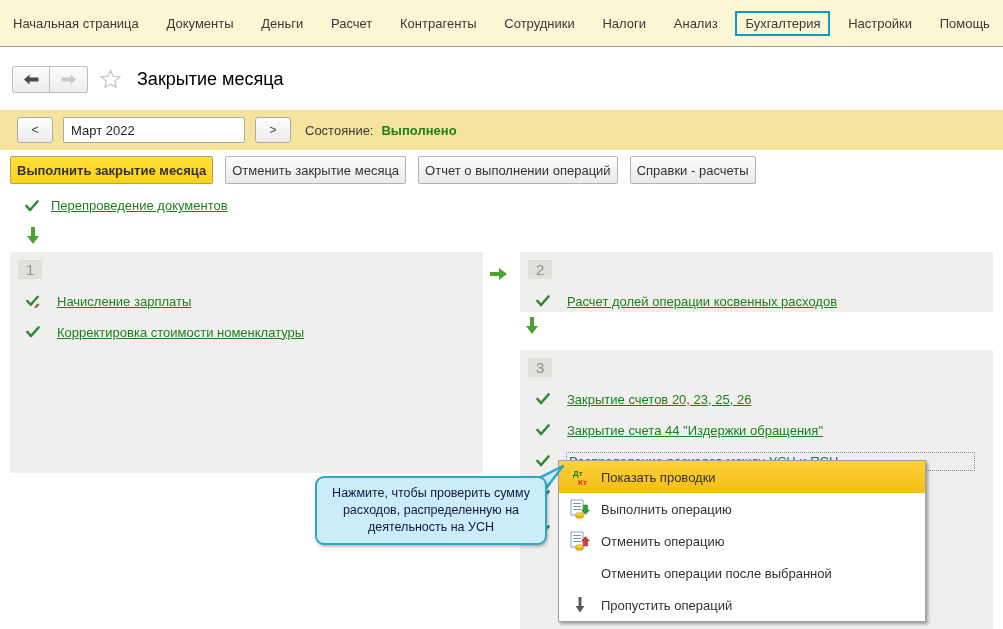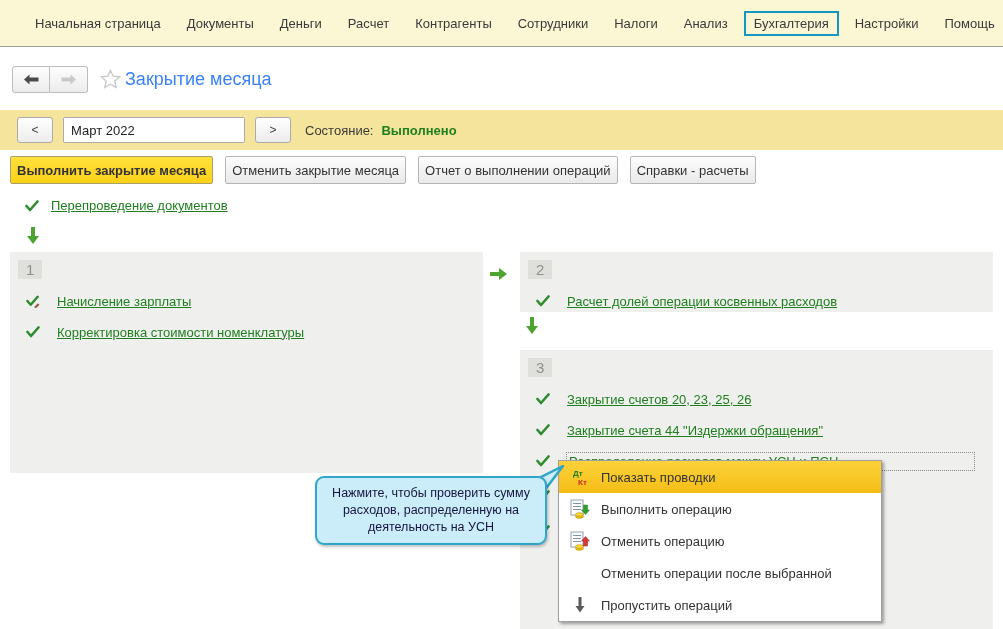--- a/index.html
+++ b/index.html
@@ -3,34 +3,34 @@
 <meta charset="utf-8">
 <style>
   * { margin:0; padding:0; box-sizing:border-box; }
   html,body { background:#fff; }
   body { font-family:"Liberation Sans", sans-serif; font-size:13px; color:#333; }
   .app { position:relative; width:1003px; height:629px; background:#fff; overflow:hidden; }
 
   
   .topbar { position:absolute; left:0; top:0; width:1003px; height:47px;
             background:#fbf6d3; border-bottom:1px solid #9e9e9e;
-            display:flex; align-items:center; padding-left:22px;justify-content:space-between; }
+            display:flex; align-items:center; padding-left:0;justify-content:space-between; }
   .topbar .menu-item { padding:5px 13px; color:#3a3a3a; cursor:pointer; white-space:nowrap; }
   .topbar .menu-item.active { border:2px solid #1598c0; padding:3px 8px; margin:0 3px; }
 
   
   .titlebar { position:absolute; left:0; top:48px; width:1003px; height:62px; background:#fff;
               display:flex; align-items:center; }
   .navbtns { display:flex; margin-left:12px; }
   .navbtn { width:38px; height:27px; background:linear-gradient(#fdfdfd,#ececec);
             border:1px solid #bdbdbd; display:flex; align-items:center; justify-content:center; }
   .navbtn.back { border-radius:3px 0 0 3px; }
   .navbtn.fwd  { border-radius:0 3px 3px 0; border-left:none; }
   .star { margin-left:12px; display:flex; align-items:center; }
-  .page-title { margin-left:4px; font-size:18px; color:#3b82f6; }
+  .page-title { margin-left:16px; font-size:18px; color:#000000; }
 
   
   .statebar { position:absolute; left:0; top:110px; width:1003px; height:40px;
               background:#f5e49b; display:flex; align-items:center; }
   .sq-btn { width:36px; height:26px; background:linear-gradient(#fefefe,#ececec);
             border:1px solid #ababab; border-radius:3px; font-size:12px; color:#444;
             display:flex; align-items:center; justify-content:center; cursor:pointer; }
   .period-field { display:flex; margin:0 10px; height:26px; width:182px; background:#4d7c0f;
                   border:1px solid #ababab; border-radius:2px; overflow:hidden; }
   .period-field input { flex:1; border:none; outline:none; padding:0 7px; font-size:13px;
@@ -61,21 +61,21 @@
   .num-badge { display:inline-block; background:#dfdfdc; color:#90908c; font-size:15px;
                padding:1px 8px; }
   .op-row { display:flex; align-items:center; margin:13px 12px 0 8px; height:18px; }
   .op-row .chk { width:15px; display:flex; align-items:center; }
   .op-row .lbl { margin-left:16px; }
   .focus-wrap { margin-left:16px; flex:1; margin-right:7px; outline:1px dotted #8a8a8a;
                 padding:1px 2px; }
   .op-row.row-hidden { margin-top:17px; }
 
   
-  .ctx-menu { position:absolute; left:558px; top:460px; width:324px; background:#fff;
+  .ctx-menu { position:absolute; left:558px; top:460px; width:368px; background:#fff;
               border:1px solid #a0a0a0; box-shadow:2px 2px 3px rgba(0,0,0,0.35); z-index:5; }
   .ctx-item { height:32px; display:flex; align-items:center; cursor:pointer; }
   .ctx-item.highlight { background:linear-gradient(#fcd23a,#f5bd16); }
   .ctx-icon { width:22px; margin-left:10px; display:flex; align-items:center; justify-content:center; }
   .ctx-label { margin-left:10px; color:#333; }
 
   
   .tooltip { position:absolute; left:283px; top:476px; z-index:10; }
   .tip-bubble { position:relative; width:232px; background:#cbedf9; border:2px solid #2fa6c9;
                 border-radius:9px; box-shadow:1px 2px 3px rgba(0,0,0,0.25);

